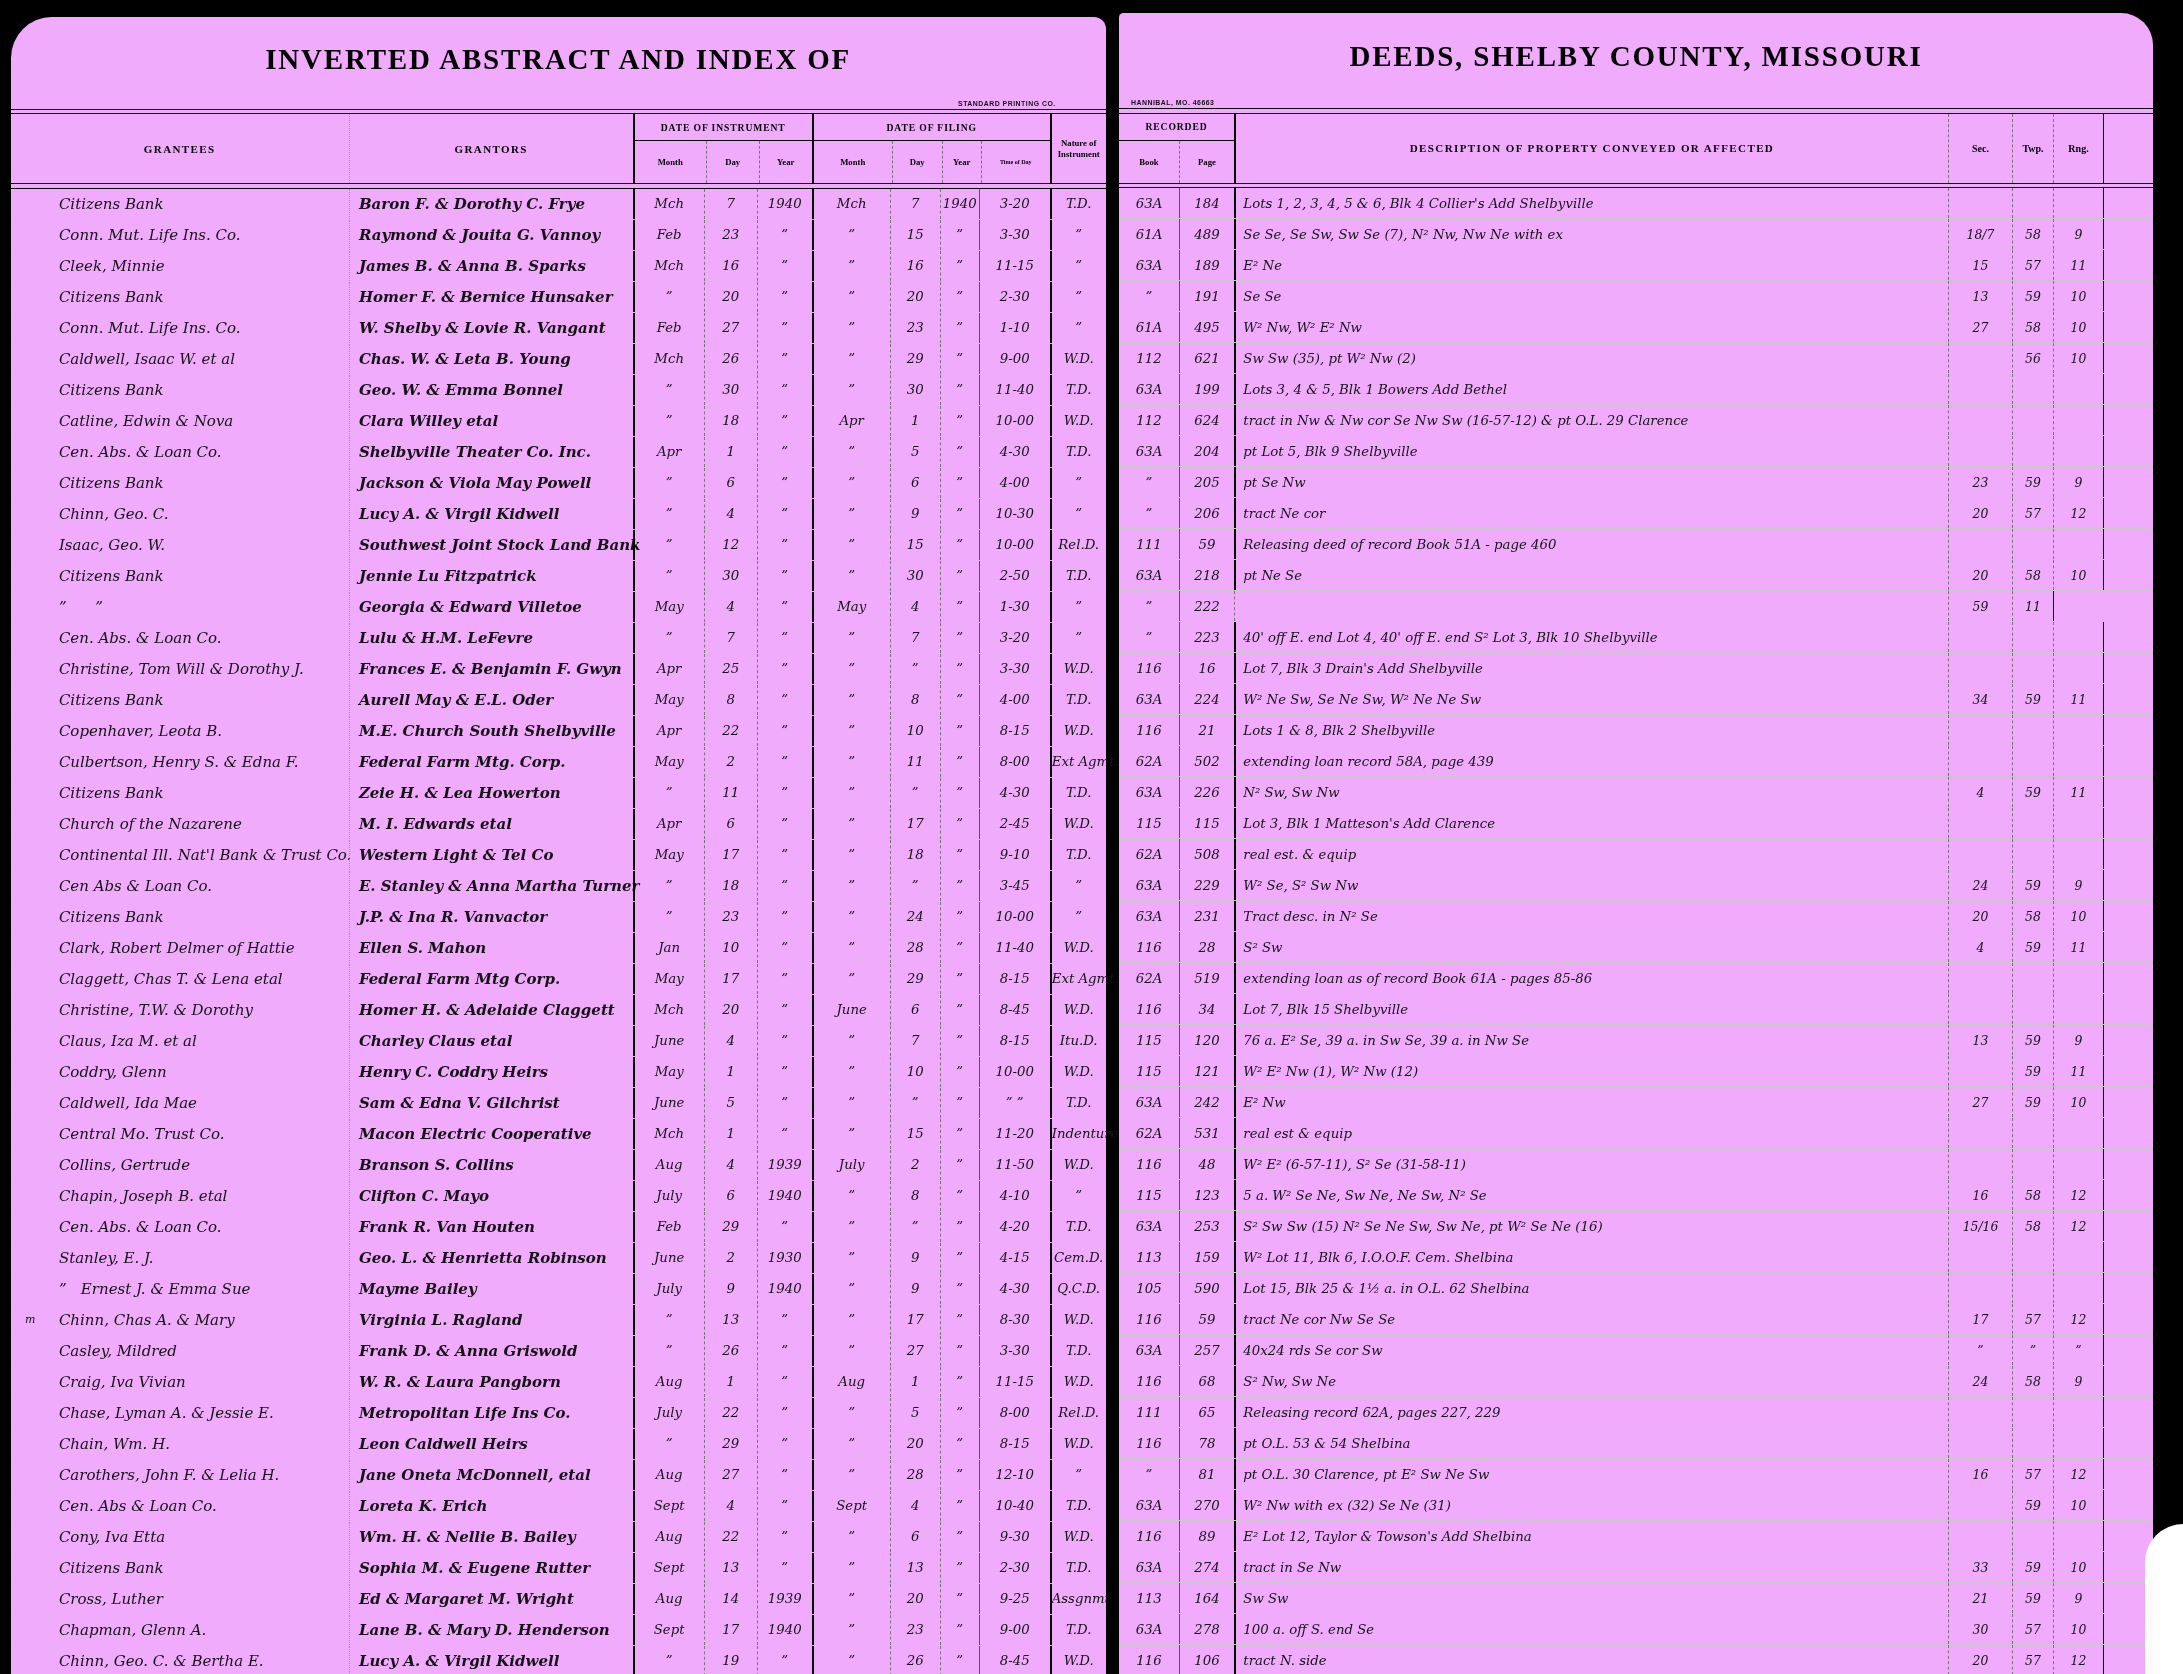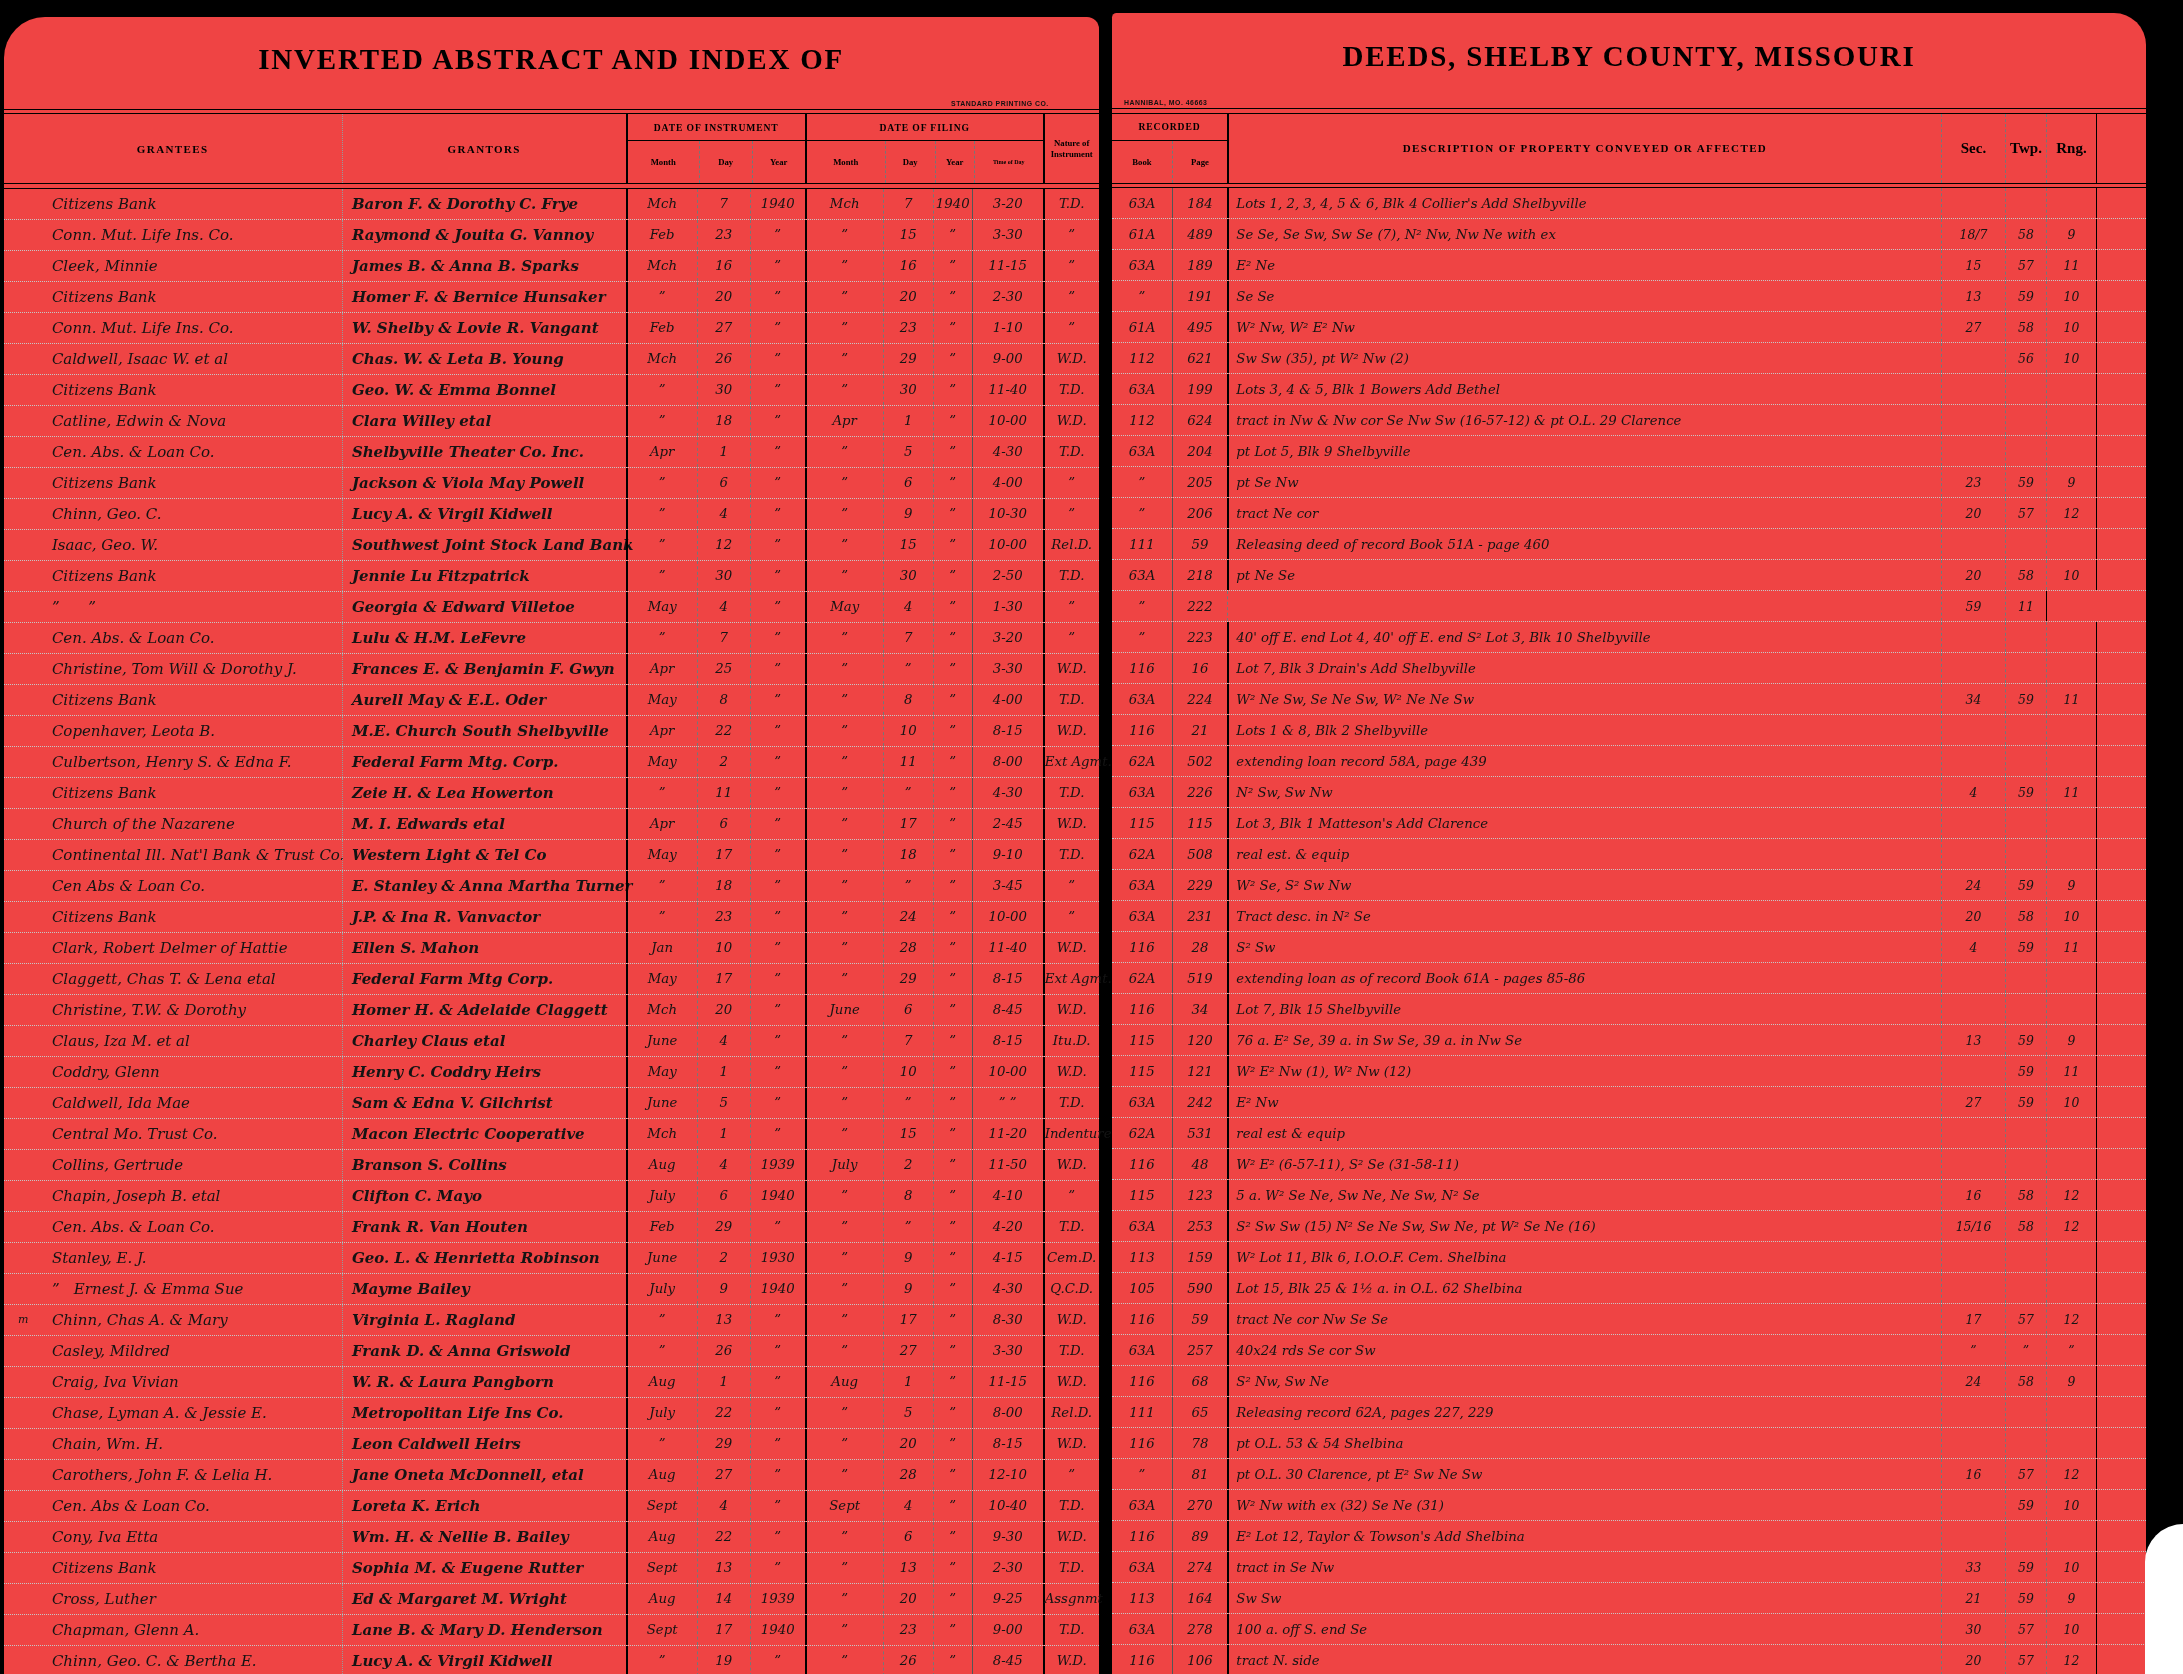--- a/index.html
+++ b/index.html
@@ -1,17 +1,17 @@
 <!DOCTYPE html>
 <html style="font-size:7.3px"><head>
 <meta charset="utf-8">
 <style>
   html,body{margin:0;padding:0;background:#000;}
   body{width:2183px;height:1675px;position:relative;overflow:hidden;font-family:"Liberation Serif",serif;}
-  .page{position:absolute;background:#ef4444;}
+  .page{position:absolute;background:#f0abfc;margin-left:7px;}
   .page-left{left:3.7px;top:16.5px;width:1095px;height:1658px;border-top-left-radius:41px;border-top-right-radius:12px;}
   .page-right{left:1112px;top:13px;width:1034px;height:1662px;border-top-right-radius:32px;border-top-left-radius:4.6px;}
   .curl{position:absolute;right:0;bottom:0;width:38px;height:151px;background:#fff;border-top-left-radius:41px;}
   .head-zone{position:relative;height:92px;}
   .page-right .head-zone{height:95px;}
   .page-title{text-align:center;padding-top:26.5px;font-weight:bold;font-size:29px;letter-spacing:1.8px;font-family:"Liberation Serif",serif;white-space:nowrap;}
   .printer-mark{position:absolute;bottom:1.8px;font:bold 6.9px "Liberation Sans",sans-serif;letter-spacing:0.5px;color:#111;}
   .pm-left{right:50px;}
   .pm-right{left:12px;}
   .rule-double{height:3.7px;border-top:1.4px solid #000;border-bottom:1.4px solid #000;}
@@ -28,21 +28,21 @@
   .c-time{border-left:0.5px solid #555;}
   .c-nature{border-left:2.3px double #000;}
   .c-page{border-left:0.5px solid #555;}
   .c-desc{border-left:2.3px double #000;}
   .c-sec,.c-twp,.c-rng{border-left:0.5px dashed #777;}
   .c-fill{border-left:0.9px solid #000;}
   .lrow>div,.rrow>div{height:100%;display:flex;align-items:center;overflow:visible;}
   
   .hcell{display:flex;align-items:center;justify-content:center;text-align:center;font-weight:bold;height:100%;}
   .big{font-size:11px;letter-spacing:1.4px;}
-  .sm{font-size:15px;}
+  .sm{font-size:10px;}
   .nat{font-size:8.7px;line-height:1.25;padding:0 3.7px;}
   .hgroup{display:flex;flex-direction:column;height:100%;}
   .hgl{height:26px;display:flex;align-items:center;justify-content:center;font-weight:bold;font-size:9.6px;letter-spacing:0.9px;border-bottom:0.9px solid #000;}
   .hsub{flex:1;display:grid;}
   .hsub>div{display:flex;align-items:center;justify-content:center;font-weight:bold;font-size:8.7px;}
   .hsub>div.bl{border-left:0.5px dashed #777;}
   .tod{font-size:6px !important;}
   
   .hand{font-family:"DejaVu Serif",serif;font-style:italic;color:#141414;}
   .nm{font-size:15px;padding-left:9.2px;white-space:nowrap;}

